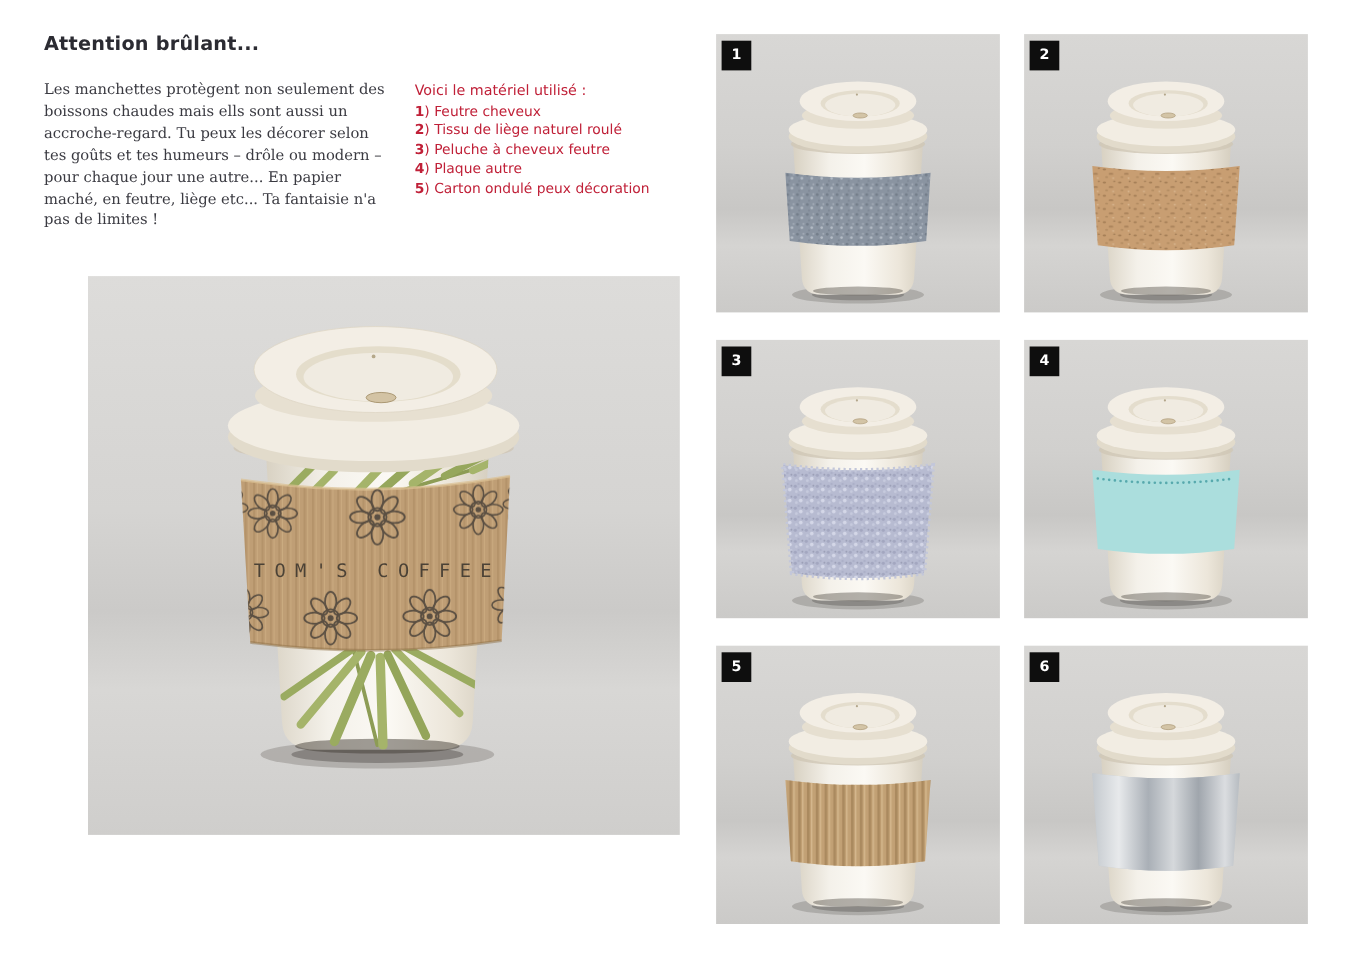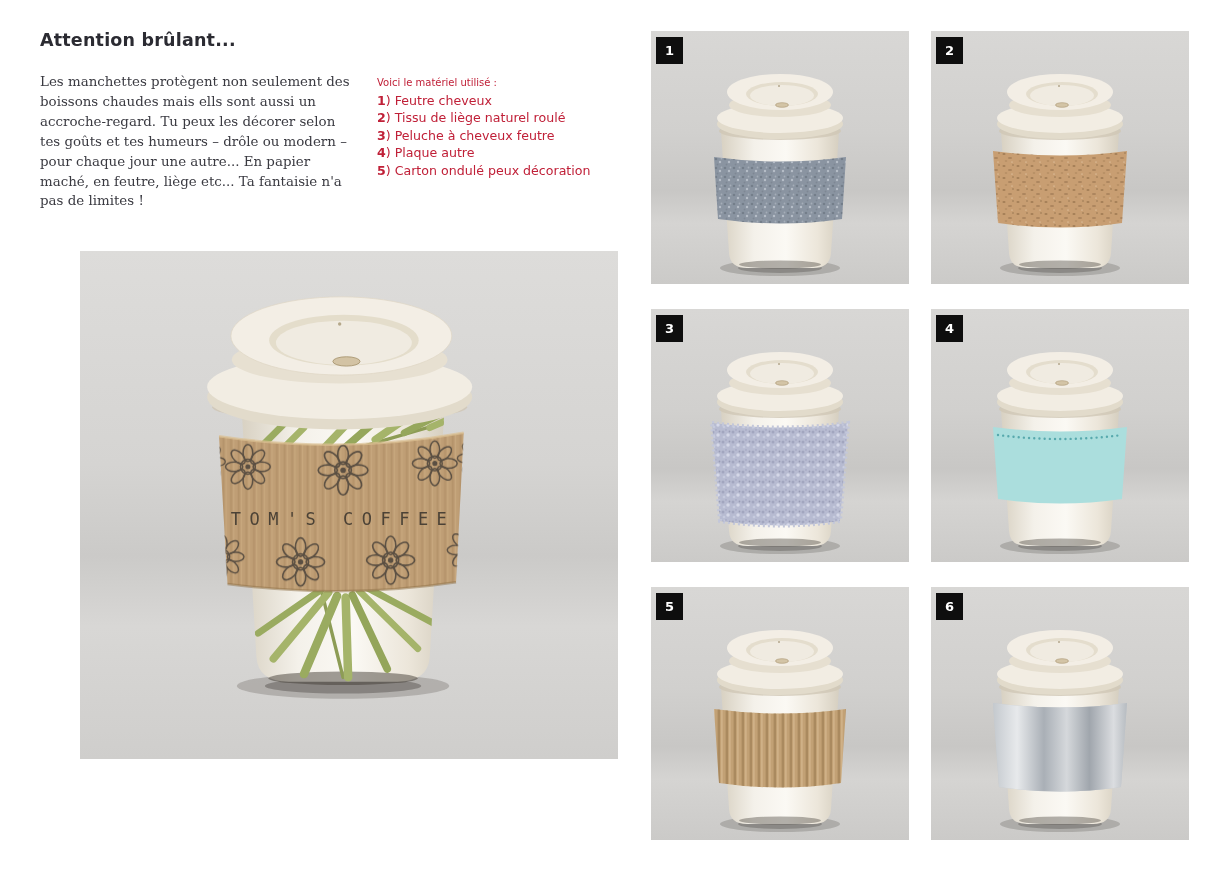--- a/index.html
+++ b/index.html
@@ -8,21 +8,21 @@
 
   
   .title{position:absolute;left:40px;top:30px;margin:0;
          font:700 17.5px/1.2 "DejaVu Sans","Liberation Sans",sans-serif;
          color:#2b2b32;letter-spacing:.2px;}
   .intro{position:absolute;left:40px;top:72px;width:316px;margin:0;
          font:13.4px/19.9px "DejaVu Serif","Liberation Serif",serif;
          color:#3a3a41;}
   .materials{position:absolute;left:377px;top:74px;width:285px;color:#c02038;
              font:12.6px/17.6px "DejaVu Sans","Liberation Sans",sans-serif;}
-  .materials h2{margin:0;font-size:10px;font-weight:400;line-height:17.6px;}
+  .materials h2{margin:0;font-size:13px;font-weight:400;line-height:17.6px;}
   .materials ol{list-style:none;margin:0;padding:0;}
   .materials li{line-height:17.6px;}
   .materials .num{font-weight:700;}
 
   
   .main-photo{position:absolute;left:40px;top:235px;width:538px;height:508px;
               background:linear-gradient(180deg,#dddcda 0%,#d5d4d2 42%,#cbcac8 60%,#d8d7d5 74%,#cfcecc 100%);}
   .main-photo svg{position:absolute;left:0;top:0;width:100%;height:100%;display:block;}
 
   .grid{position:absolute;left:651px;top:31px;width:538px;

